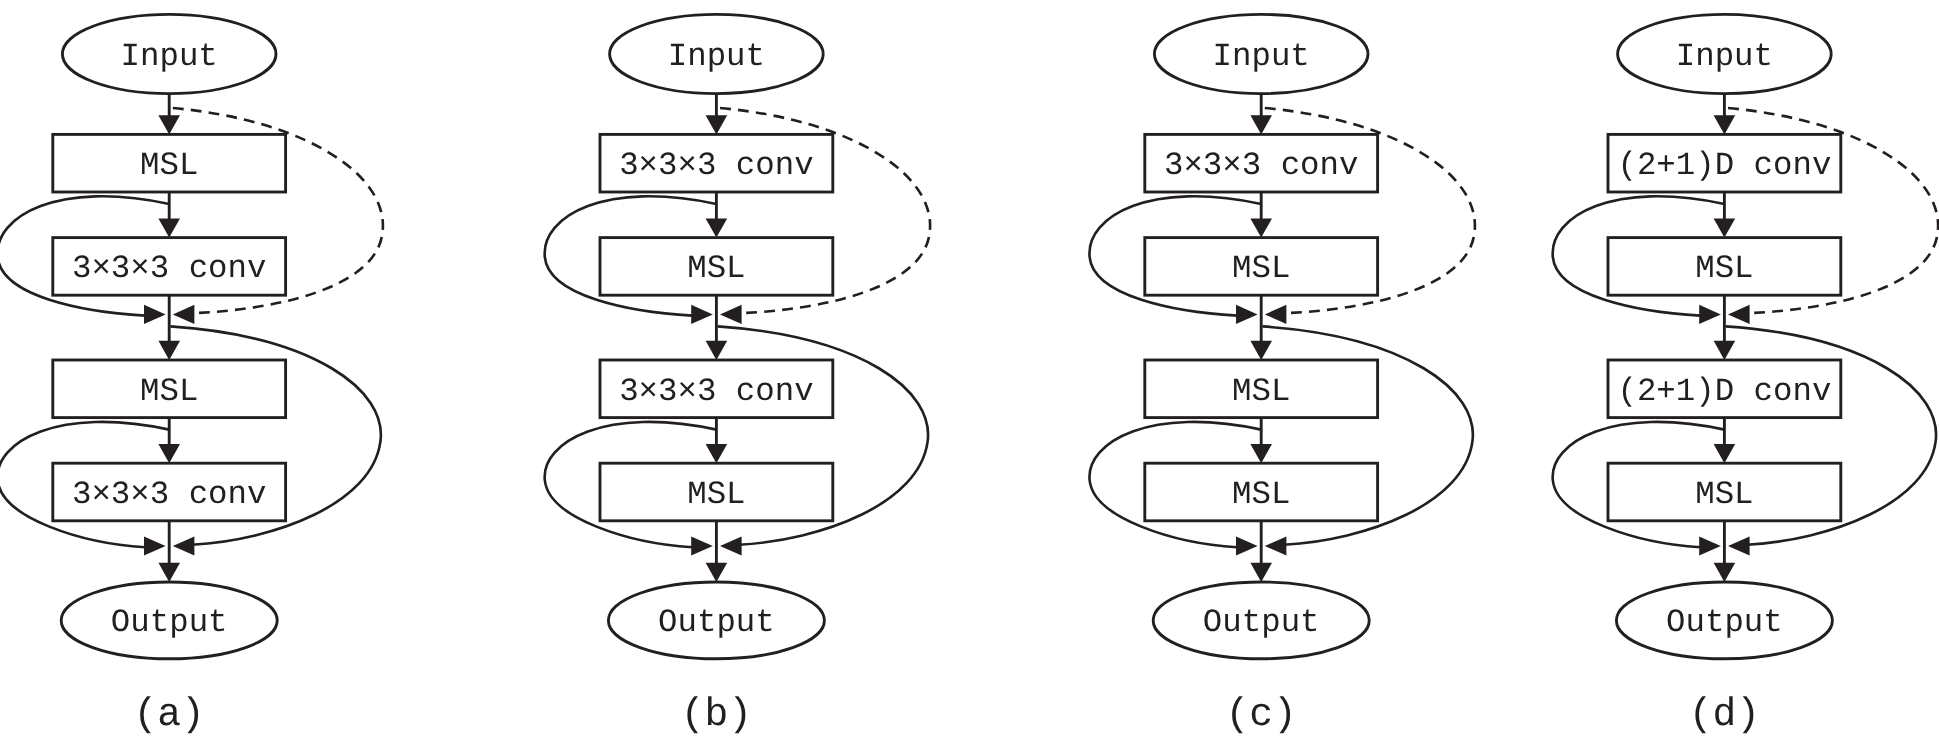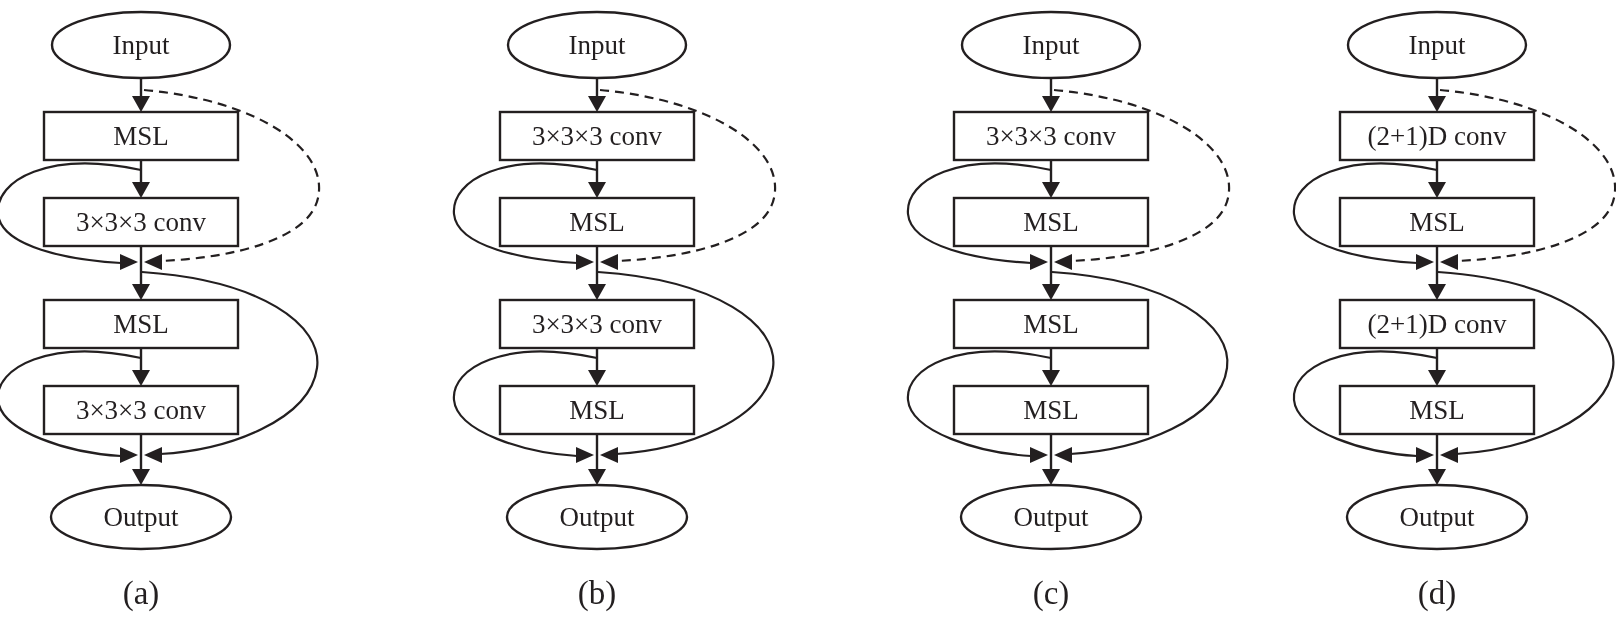--- a/index.html
+++ b/index.html
@@ -1,17 +1,17 @@
 <!DOCTYPE html>
 <html><head>
 <meta charset="utf-8">
 <style>
   html,body{margin:0;padding:0;background:#ffffff;}
   #figure{position:relative;width:1616px;height:617px;background:#ffffff;overflow:hidden;
-          font-family:Liberation Serif, serif;}
+          font-family:Liberation Mono, monospace;}
   svg.panel{position:absolute;top:0;width:420px;height:617px;}
   #panel-a{left:-69px;} #panel-b{left:387px;} #panel-c{left:841px;} #panel-d{left:1227px;}
   .shape{fill:none;stroke:#231f20;stroke-width:2.4;}
   .flow{stroke:#231f20;stroke-width:2.4;fill:none;}
   .skip{stroke:#231f20;stroke-width:2.2;fill:none;}
   .skip-dashed{stroke-dasharray:9 6;}
   .head{fill:#231f20;stroke:none;}
   .node-label{font-size:27px;fill:#231f20;text-anchor:middle;}
   .caption{font-size:33px;fill:#231f20;text-anchor:middle;}
 </style>

